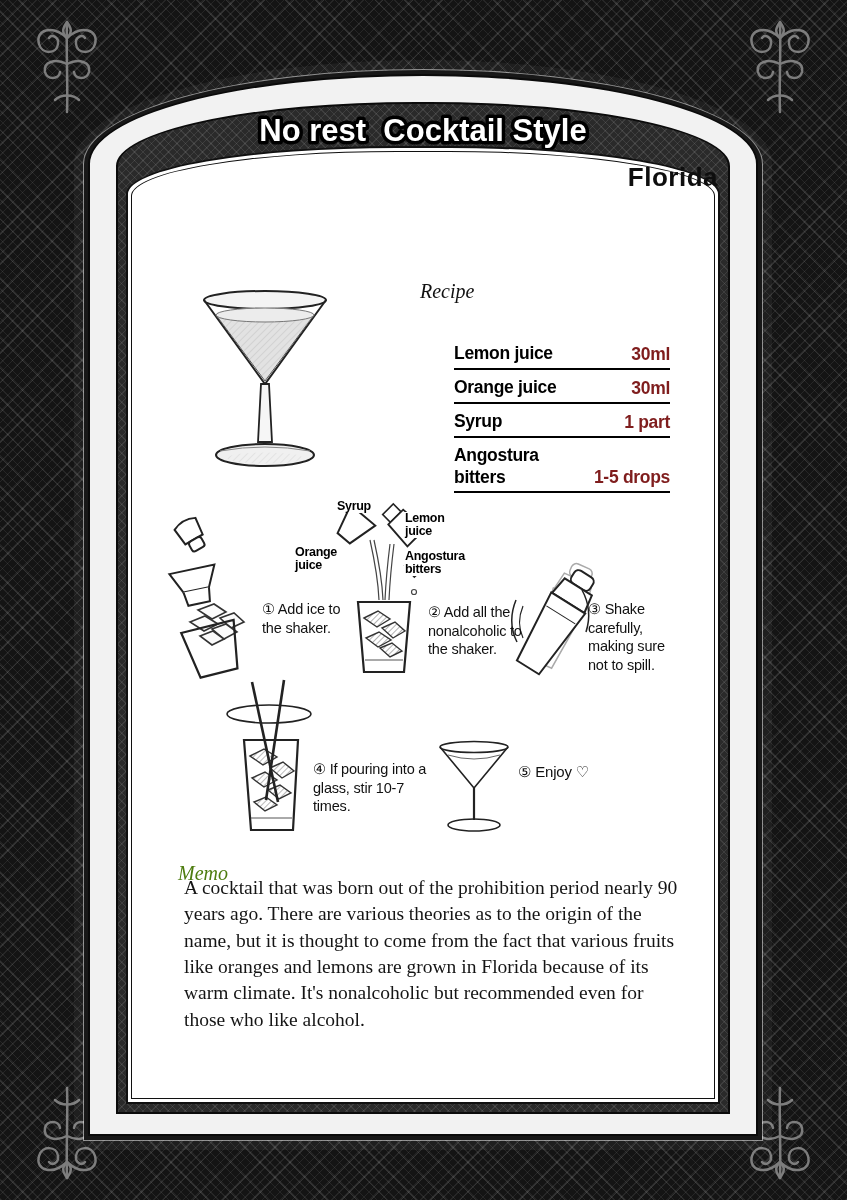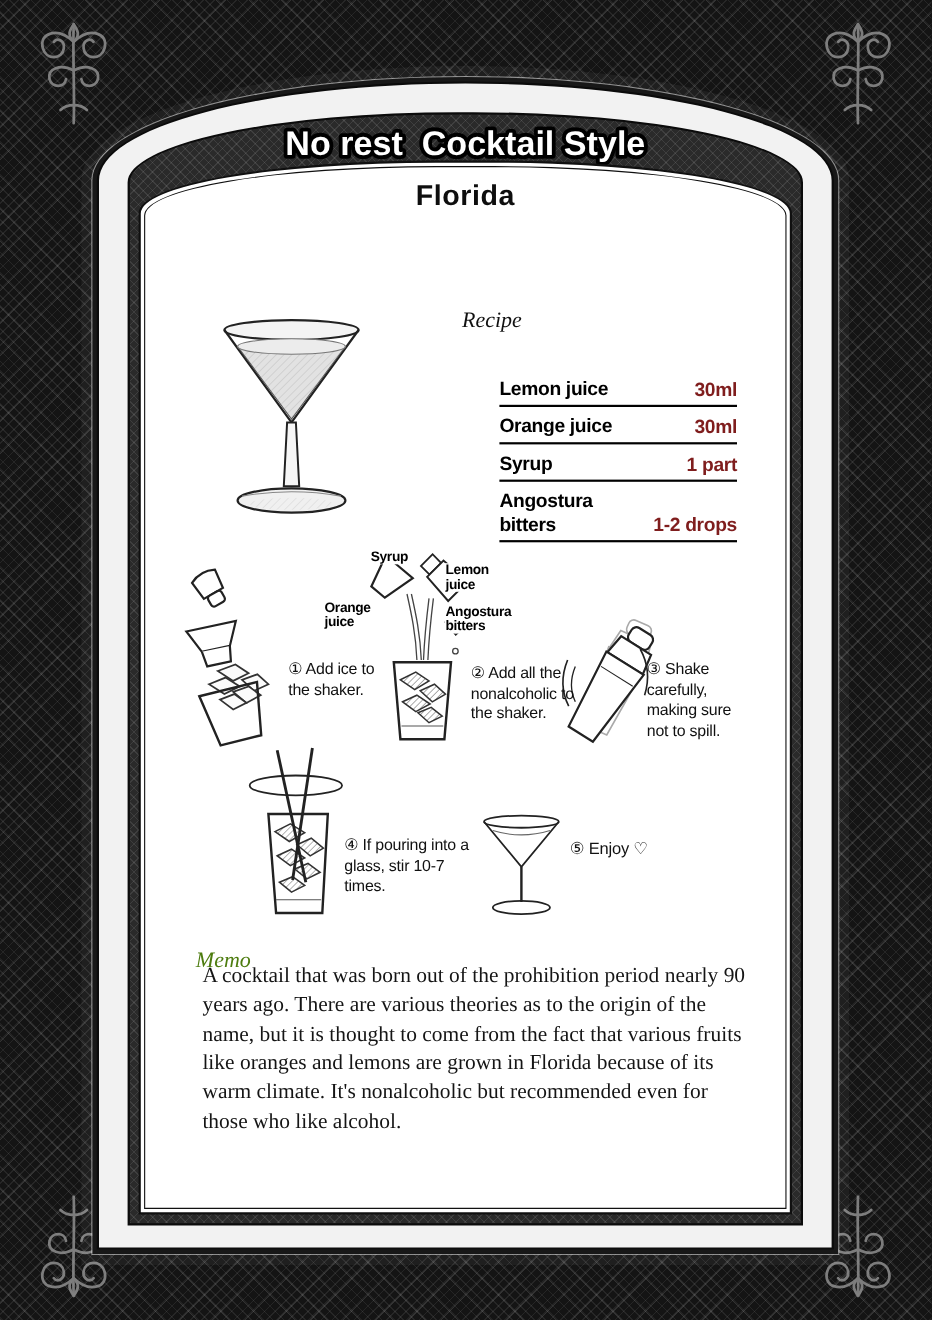--- a/index.html
+++ b/index.html
@@ -32,21 +32,21 @@
       repeating-linear-gradient(45deg, rgba(210,210,210,.12) 0 1px, transparent 1px 6px),
       repeating-linear-gradient(-45deg, rgba(210,210,210,.12) 0 1px, transparent 1px 6px);}
 
   .title-svg{position:absolute;left:50%;top:3px;transform:translateX(-50%)}
 
   .panel{position:absolute;left:8px;right:8px;top:42px;bottom:8px;background:#fff;
     border:2px solid #101010;border-radius:270px 270px 0 0 / 48px 48px 0 0}
   .panel::before{content:"";position:absolute;inset:3px;border:1px solid #101010;
     border-radius:266px 266px 0 0 / 45px 45px 0 0;pointer-events:none}
 
-  .cocktail-name{position:absolute;top:14px;left:0;width:100%;text-align:center;
+  .cocktail-name{position:absolute;top:14px;left:0;width:100%;text-align:right;
     font-size:26px;font-weight:700;letter-spacing:.5px;color:#0e0e0e}
 
   .hero-glass{position:absolute;left:62px;top:136px}
 
   .recipe-heading{position:absolute;left:292px;top:132px;
     font-family:"Liberation Serif",serif;font-style:italic;font-size:20px;color:#111}
 
   .ingredients{position:absolute;left:326px;top:188px;width:216px}
   .ing-row{display:flex;justify-content:space-between;align-items:flex-end;
     border-bottom:2px solid #000;padding:7px 0 3px}
@@ -167,21 +167,21 @@
           <div class="ing-row">
             <span class="ing-name">Orange juice</span>
             <span class="ing-amount">30ml</span>
           </div>
           <div class="ing-row">
             <span class="ing-name">Syrup</span>
             <span class="ing-amount">1 part</span>
           </div>
           <div class="ing-row">
             <span class="ing-name">Angostura bitters</span>
-            <span class="ing-amount">1-2 drops</span>
+            <span class="ing-amount">1-5 drops</span>
           </div>
         </div>
 
         <svg id="step1-svg" class="step-svg" width="100" height="165" viewBox="0 0 100 165">
           <g transform="rotate(-30 32 22)">
             <path d="M20,8 Q32,2 44,8 L42,26 L22,26 Z" fill="#fff" stroke="#222" stroke-width="2"></path>
             <rect x="25" y="26" width="14" height="11" rx="3" fill="#fff" stroke="#222" stroke-width="2"></rect>
           </g>
           <g transform="rotate(-12 35 70)">
             <path d="M12,55 L58,55 L48,76 L22,76 Z" fill="#fff" stroke="#222" stroke-width="2"></path>

